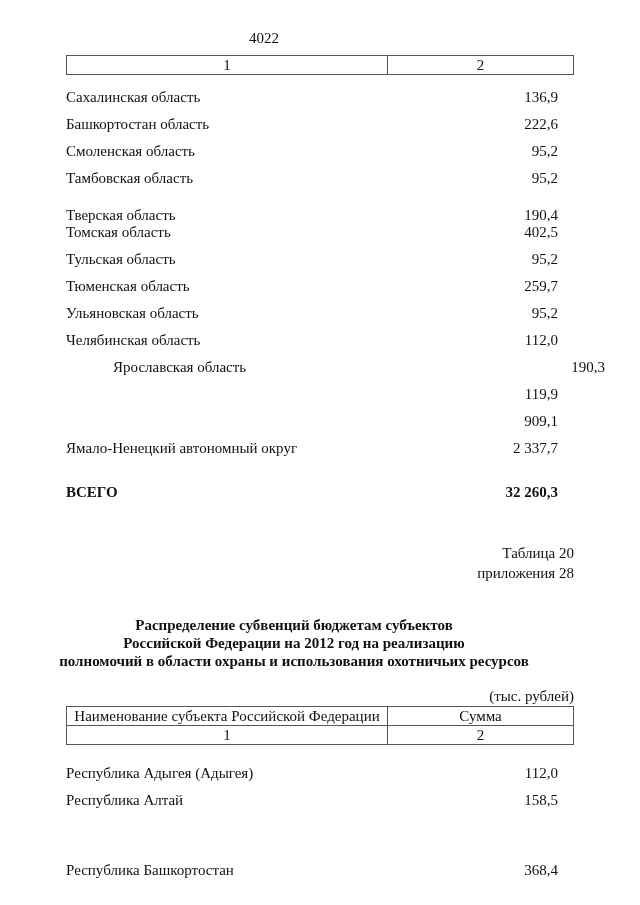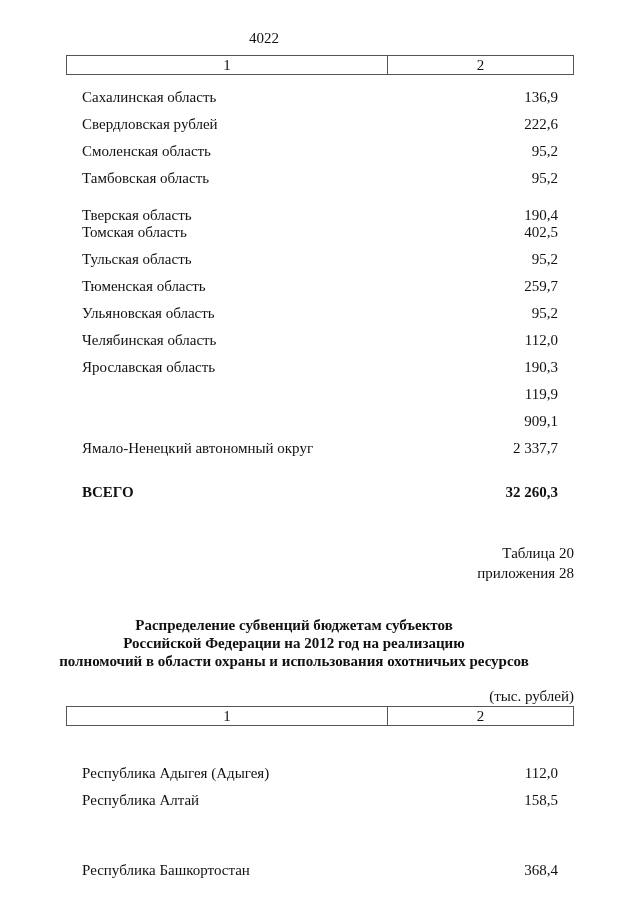--- a/index.html
+++ b/index.html
@@ -10,21 +10,21 @@
     }
     .page-num { position: absolute; top: 30px; left: 0; width: 528px; text-align: center; font-size: 15px; }
     .hdr-table {
       position: absolute; left: 66px; width: 508px; border-collapse: collapse;
     }
     .hdr-table td {
       border: 1px solid #555; text-align: center; font-size: 15px; height: 18px; padding: 0;
     }
     .hdr-table td.c1 { width: 320px; }
     .row { position: absolute; left: 66px; width: 508px; height: 20px; }
-    .row .name { position: absolute; left: 16px; top: 0; white-space: nowrap; }
+    .row .name { position: absolute; left: 0; top: 0; white-space: nowrap; }
     .row .val { position: absolute; right: 16px; top: 0; white-space: nowrap; text-align: center; }
     .row.total { font-weight: bold; }
     .caption { position: absolute; right: 66px; text-align: right; line-height: 20px; }
     .title {
       position: absolute; left: 0; width: 588px; text-align: center; font-weight: bold; line-height: 18px;
     }
     .units { position: absolute; right: 66px; top: 688px; }
   </style>
 </head>
 <body>
@@ -39,21 +39,21 @@
   </tr>
 </tbody>
   </table>
 
 <div>
   <div class="row" style="top:89px;">
     <span class="name">Сахалинская область</span>
     <span class="val">136,9</span>
   </div>
   <div class="row" style="top:116px;">
-    <span class="name">Свердловская рублей</span>
+    <span class="name">Башкортостан область</span>
     <span class="val">222,6</span>
   </div>
   <div class="row" style="top:143px;">
     <span class="name">Смоленская область</span>
     <span class="val">95,2</span>
   </div>
   <div class="row" style="top:170px;">
     <span class="name">Тамбовская область</span>
     <span class="val">95,2</span>
   </div>
@@ -74,21 +74,21 @@
     <span class="val">259,7</span>
   </div>
   <div class="row" style="top:305px;">
     <span class="name">Ульяновская область</span>
     <span class="val">95,2</span>
   </div>
   <div class="row" style="top:332px;">
     <span class="name">Челябинская область</span>
     <span class="val">112,0</span>
   </div>
-  <div class="row" style="top:359px;">
+  <div class="row" style="top:359px;margin-left:47px;">
     <span class="name">Ярославская область</span>
     <span class="val">190,3</span>
   </div>
   <div class="row" style="top:386px;">
     <span class="val">119,9</span>
   </div>
   <div class="row" style="top:413px;">
     <span class="val">909,1</span>
   </div>
   <div class="row" style="top:440px;">
@@ -109,20 +109,24 @@
 <div class="title" style="top:616px;">
   <div>Распределение субвенций бюджетам субъектов</div>
   <div>Российской Федерации на 2012 год на реализацию</div>
   <div>полномочий в области охраны и использования охотничьих ресурсов</div>
 </div>
 
 <div class="units">(тыс. рублей)</div>
 
 <table class="hdr-table" style="top:706px;">
   <tbody>
+      <tr>
+    <td class="c1">Наименование субъекта Российской Федерации</td>
+    <td>Сумма</td>
+  </tr>
   <tr>
     <td class="c1">1</td>
     <td>2</td>
   </tr>
 </tbody>
   </table>
 
 <div>
   <div class="row" style="top:765px;">
     <span class="name">Республика Адыгея (Адыгея)</span>

